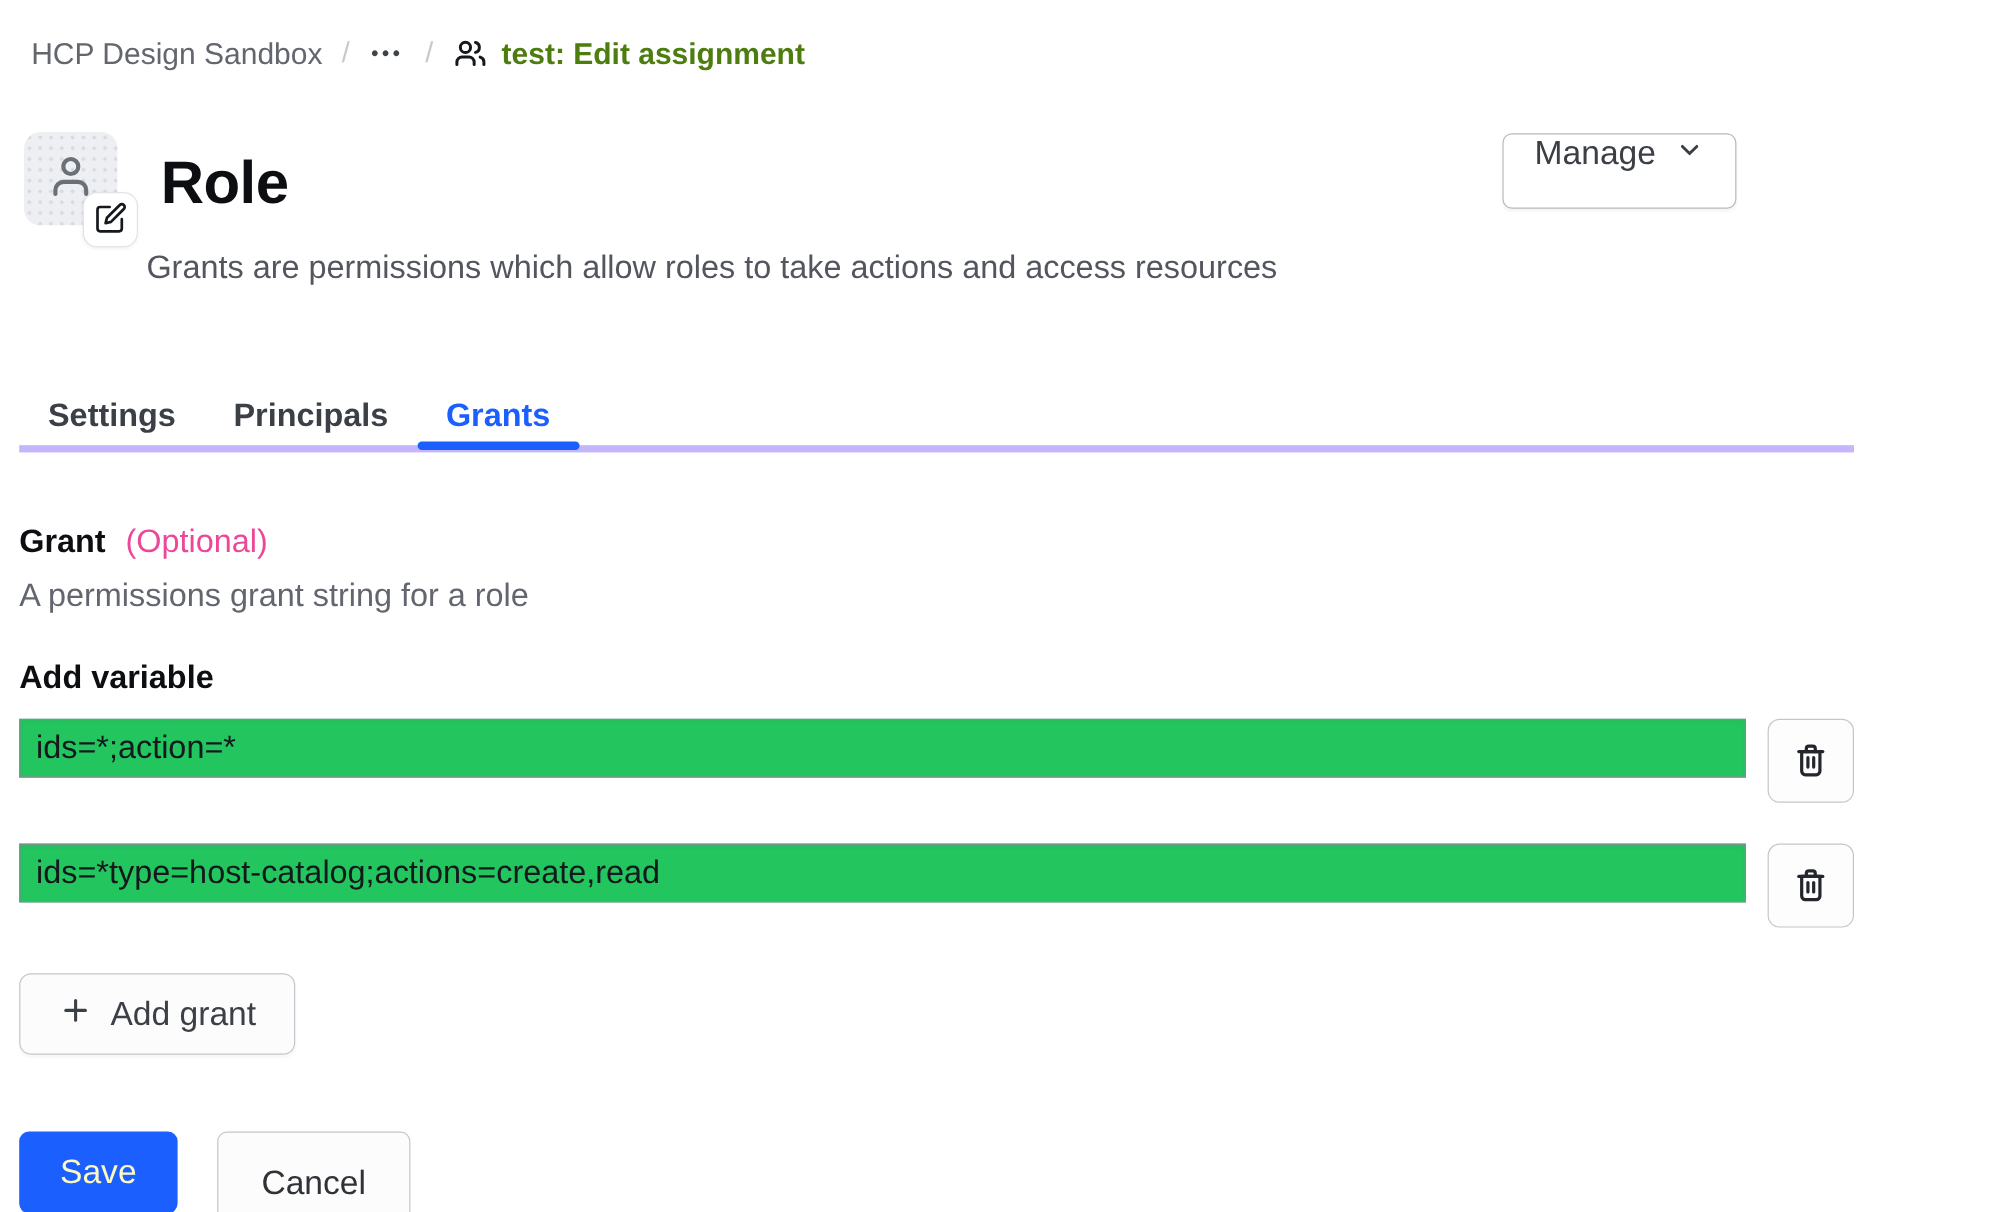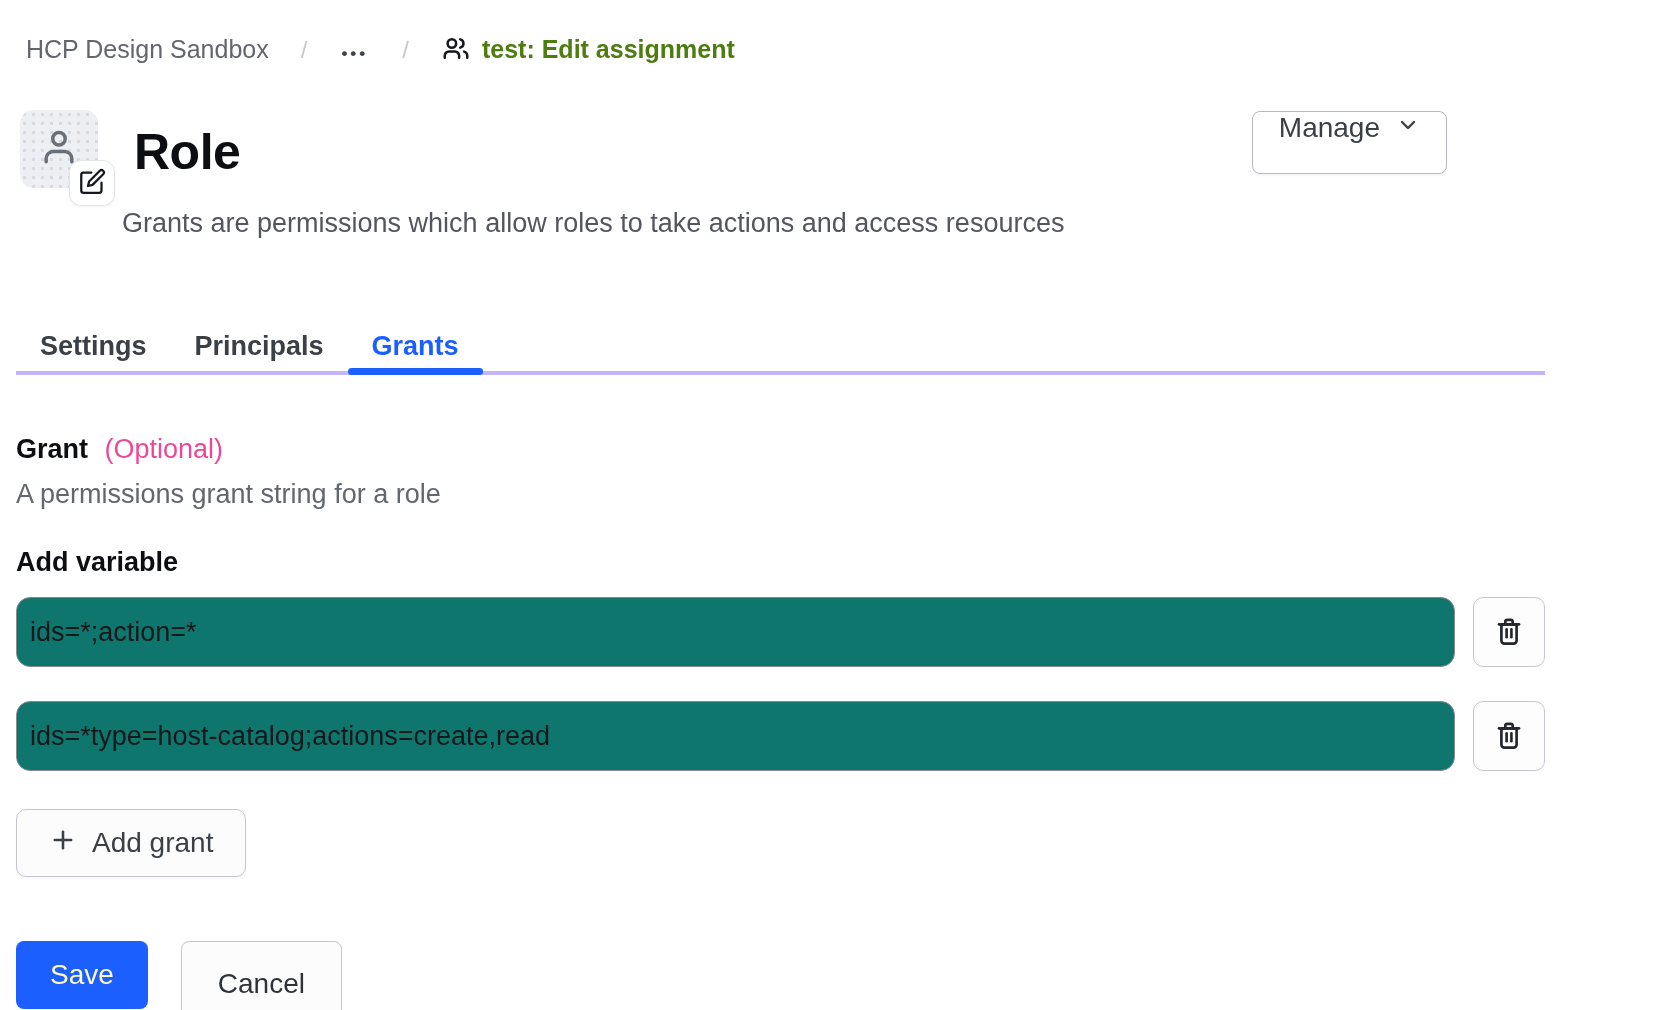--- a/index.html
+++ b/index.html
@@ -7,21 +7,21 @@
   body {
     width: 1672px; height: 1010px;
     background: #ffffff;
     font-family: "Liberation Sans", "DejaVu Sans", sans-serif;
     color: #101216;
     overflow: hidden;
   }
   .page { width: 1545px; padding: 26px 0 0 16px; }
 
   
-  .breadcrumb { display: flex; align-items: flex-end; gap: 32px; margin-left: 10px; height: 38px; font-size: 25px; }
+  .breadcrumb { display: flex; align-items: center; gap: 16px; margin-left: 10px; height: 38px; font-size: 25px; }
   .bc-root { color: #63666d; cursor: pointer; }
   .bc-sep { color: #c6c9ce; font-size: 24px; }
   .bc-ellipsis { border: none; background: none; padding: 0 2px; color: #3f434a; font-weight: 700; font-size: 17px; letter-spacing: 3px; cursor: pointer; font-family: inherit; }
   .bc-current { display: flex; align-items: center; gap: 11px; font-weight: 600; color: #4d7c0f; font-size: 25px; }
   .bc-current svg { display: block; }
 
   
   .page-header { display: flex; margin-top: 46px; }
   .avatar-wrap { position: relative; width: 78px; height: 78px; margin-left: 4px; flex: none; }
   .avatar {
@@ -44,38 +44,38 @@
   .manage-btn {
     align-self: flex-start; margin-top: 1px; margin-right: 98px;
     height: 63px; padding: 0 26px;
     display: flex; align-items: flex-start; gap: 16px;
     background: #ffffff; border: 1px solid #b6b9c0; border-radius: 8px;
     font-size: 28px; font-weight: 500; color: #3b3f46; cursor: pointer;
     font-family: inherit; box-shadow: 0 2px 2px rgba(0,0,0,0.04);
   }
 
   
-  .tab-bar { display: flex; margin-top: 94px; border-bottom: 4px solid #c4b5fd; }
+  .tab-bar { display: flex; margin-top: 94px; border-bottom: 6px solid #c4b5fd; }
   .tab { position: relative; padding: 0 24px 11px; font-size: 27px; line-height: 28px; font-weight: 600; color: #3b3f46; cursor: pointer; white-space: nowrap; }
   .tab-active { color: #1b5ffe; }
   .tab-active::after { content: ""; position: absolute; left: 0; right: 0; bottom: -4px; height: 7px; border-radius: 4px; background: #1b5ffe; }
 
   
   .grant-label-row { margin-top: 59px; font-size: 27px; line-height: 30px; }
   .grant-label { font-weight: 700; color: #0d0e12; }
   .grant-optional { color: #ec4899; margin-left: 9px; }
   .grant-help { margin: 15px 0 0; font-size: 27px; line-height: 30px; color: #62666e; }
   .add-variable { margin: 38px 0 0; font-size: 27px; line-height: 30px; font-weight: 700; color: #0d0e12; }
 
   .grant-row { display: flex; gap: 18px; margin-top: 34px; }
   .grant-row.first { margin-top: 20px; }
   .grant-input {
-    flex: 1; height: 70px; border: 1px solid #878b96; border-radius: 14px;
+    flex: 1; height: 49px; border: 1px solid #878b96; border-radius: 0;
     padding: 0 20px 0 13px; font-size: 27px; font-family: inherit; color: #15181d;
-    background: #0f766e; box-shadow: inset 0 2px 3px rgba(101,106,118,0.08); outline: none;
+    background: #22c55e; box-shadow: inset 0 2px 3px rgba(101,106,118,0.08); outline: none;
   }
   .trash-btn {
     width: 72px; height: 70px; flex: none;
     background: #fdfdfe; border: 1px solid #c3c6cc; border-radius: 10px;
     display: flex; align-items: center; justify-content: center; cursor: pointer; padding: 0;
   }
 
   .add-grant-btn {
     margin-top: 38px; height: 68px; padding: 0 32px;
     display: inline-flex; align-items: center; gap: 15px;

